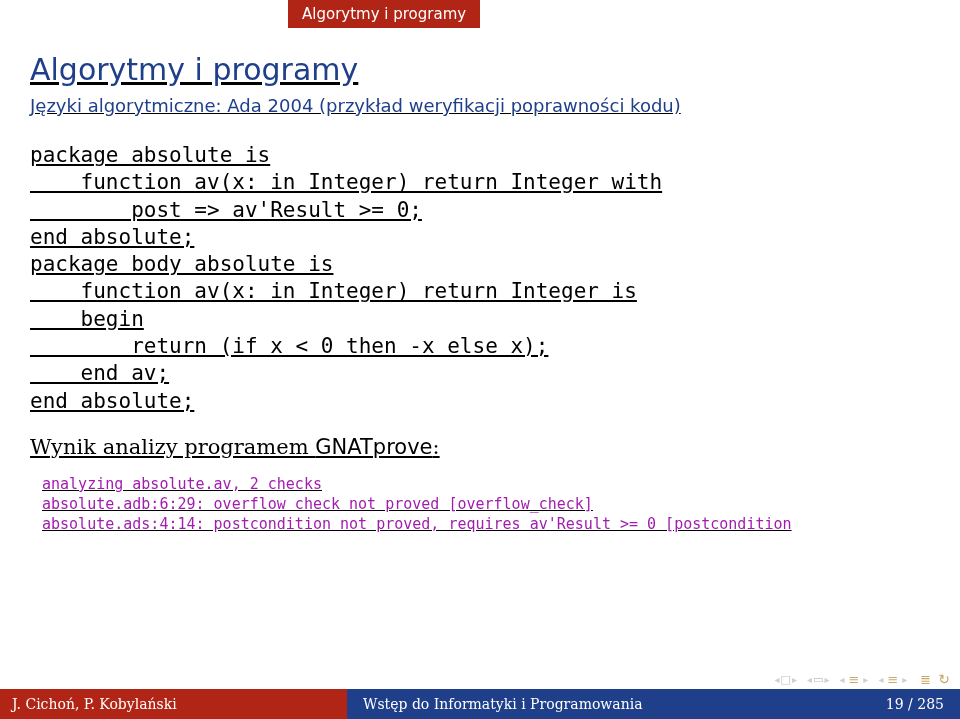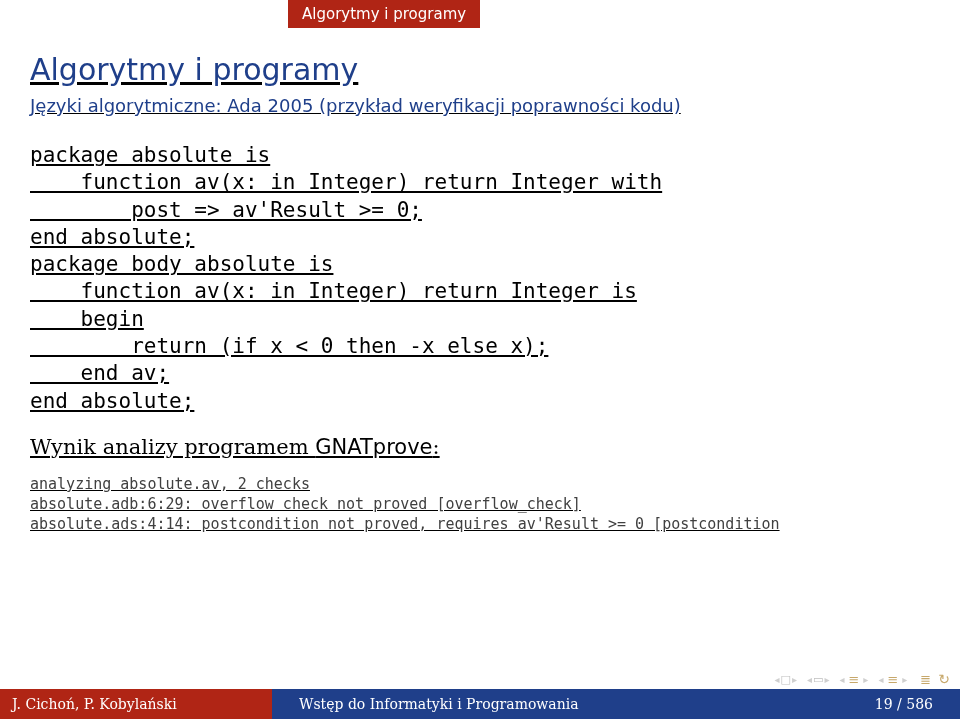--- a/index.html
+++ b/index.html
@@ -62,49 +62,50 @@
   }
   .sans-bold {
     font-family: "DejaVu Sans", Arial, sans-serif;
     font-weight: 400;
   }
   .small-code {
     font-family: "DejaVu Sans Mono", "Courier New", monospace;
     font-size: 15px;
     line-height: 1.35;
     white-space: pre;
-    color: #404040;
+    color: #a21caf;
+    margin-left: 12px;
   }
   .footer {
     position: absolute;
     bottom: 0;
     left: 0;
     right: 0;
     height: 30px;
     display: flex;
     font-family: "DejaVu Serif", Georgia, serif;
     font-size: 14px;
   }
   .footer-left {
     background: #b02515;
     color: #fff;
-    width: 272px;
+    width: 347px;
     display: flex;
     align-items: center;
     padding-left: 12px;
     box-sizing: border-box;
   }
   .footer-right {
     background: #1f3f8a;
     color: #fff;
     flex: 1;
     display: flex;
     align-items: center;
     justify-content: space-between;
-    padding: 0 27px;
+    padding: 0 16px;
   }
   .nav-icons {
     position: absolute;
     right: 10px;
     bottom: 32px;
     display: flex;
     align-items: center;
     gap: 4px;
     font-size: 12px;
     color: #b9b9b9;
@@ -135,21 +136,21 @@
   }
 </style>
 </head>
 <body>
 
 <div class="slide">
   <div class="top-tab">Algorytmy i programy</div>
 
   <div class="content">
     <h1 class="title">Algorytmy i programy</h1>
-    <div class="subtitle">Języki algorytmiczne: Ada 2005 (przykład weryfikacji poprawności kodu)</div>
+    <div class="subtitle">Języki algorytmiczne: Ada 2004 (przykład weryfikacji poprawności kodu)</div>
 
     <pre class="code">package absolute is
     function av(x: in Integer) return Integer with
         post =&gt; av'Result &gt;= 0;
 end absolute;
 package body absolute is
     function av(x: in Integer) return Integer is
     begin
         return (if x &lt; 0 then -x else x);
     end av;
@@ -186,16 +187,16 @@
       <span class="tri">▸</span>
     </span>
     <span class="eq">≣</span>
     <span class="loop">↻</span>
   </div>
 
   <div class="footer">
     <div class="footer-left">J. Cichoń, P. Kobylański</div>
     <div class="footer-right">
       <span>Wstęp do Informatyki i Programowania</span>
-      <span>19 / 586</span>
+      <span>19 / 285</span>
     </div>
   </div>
 </div>
 
 </body></html>

